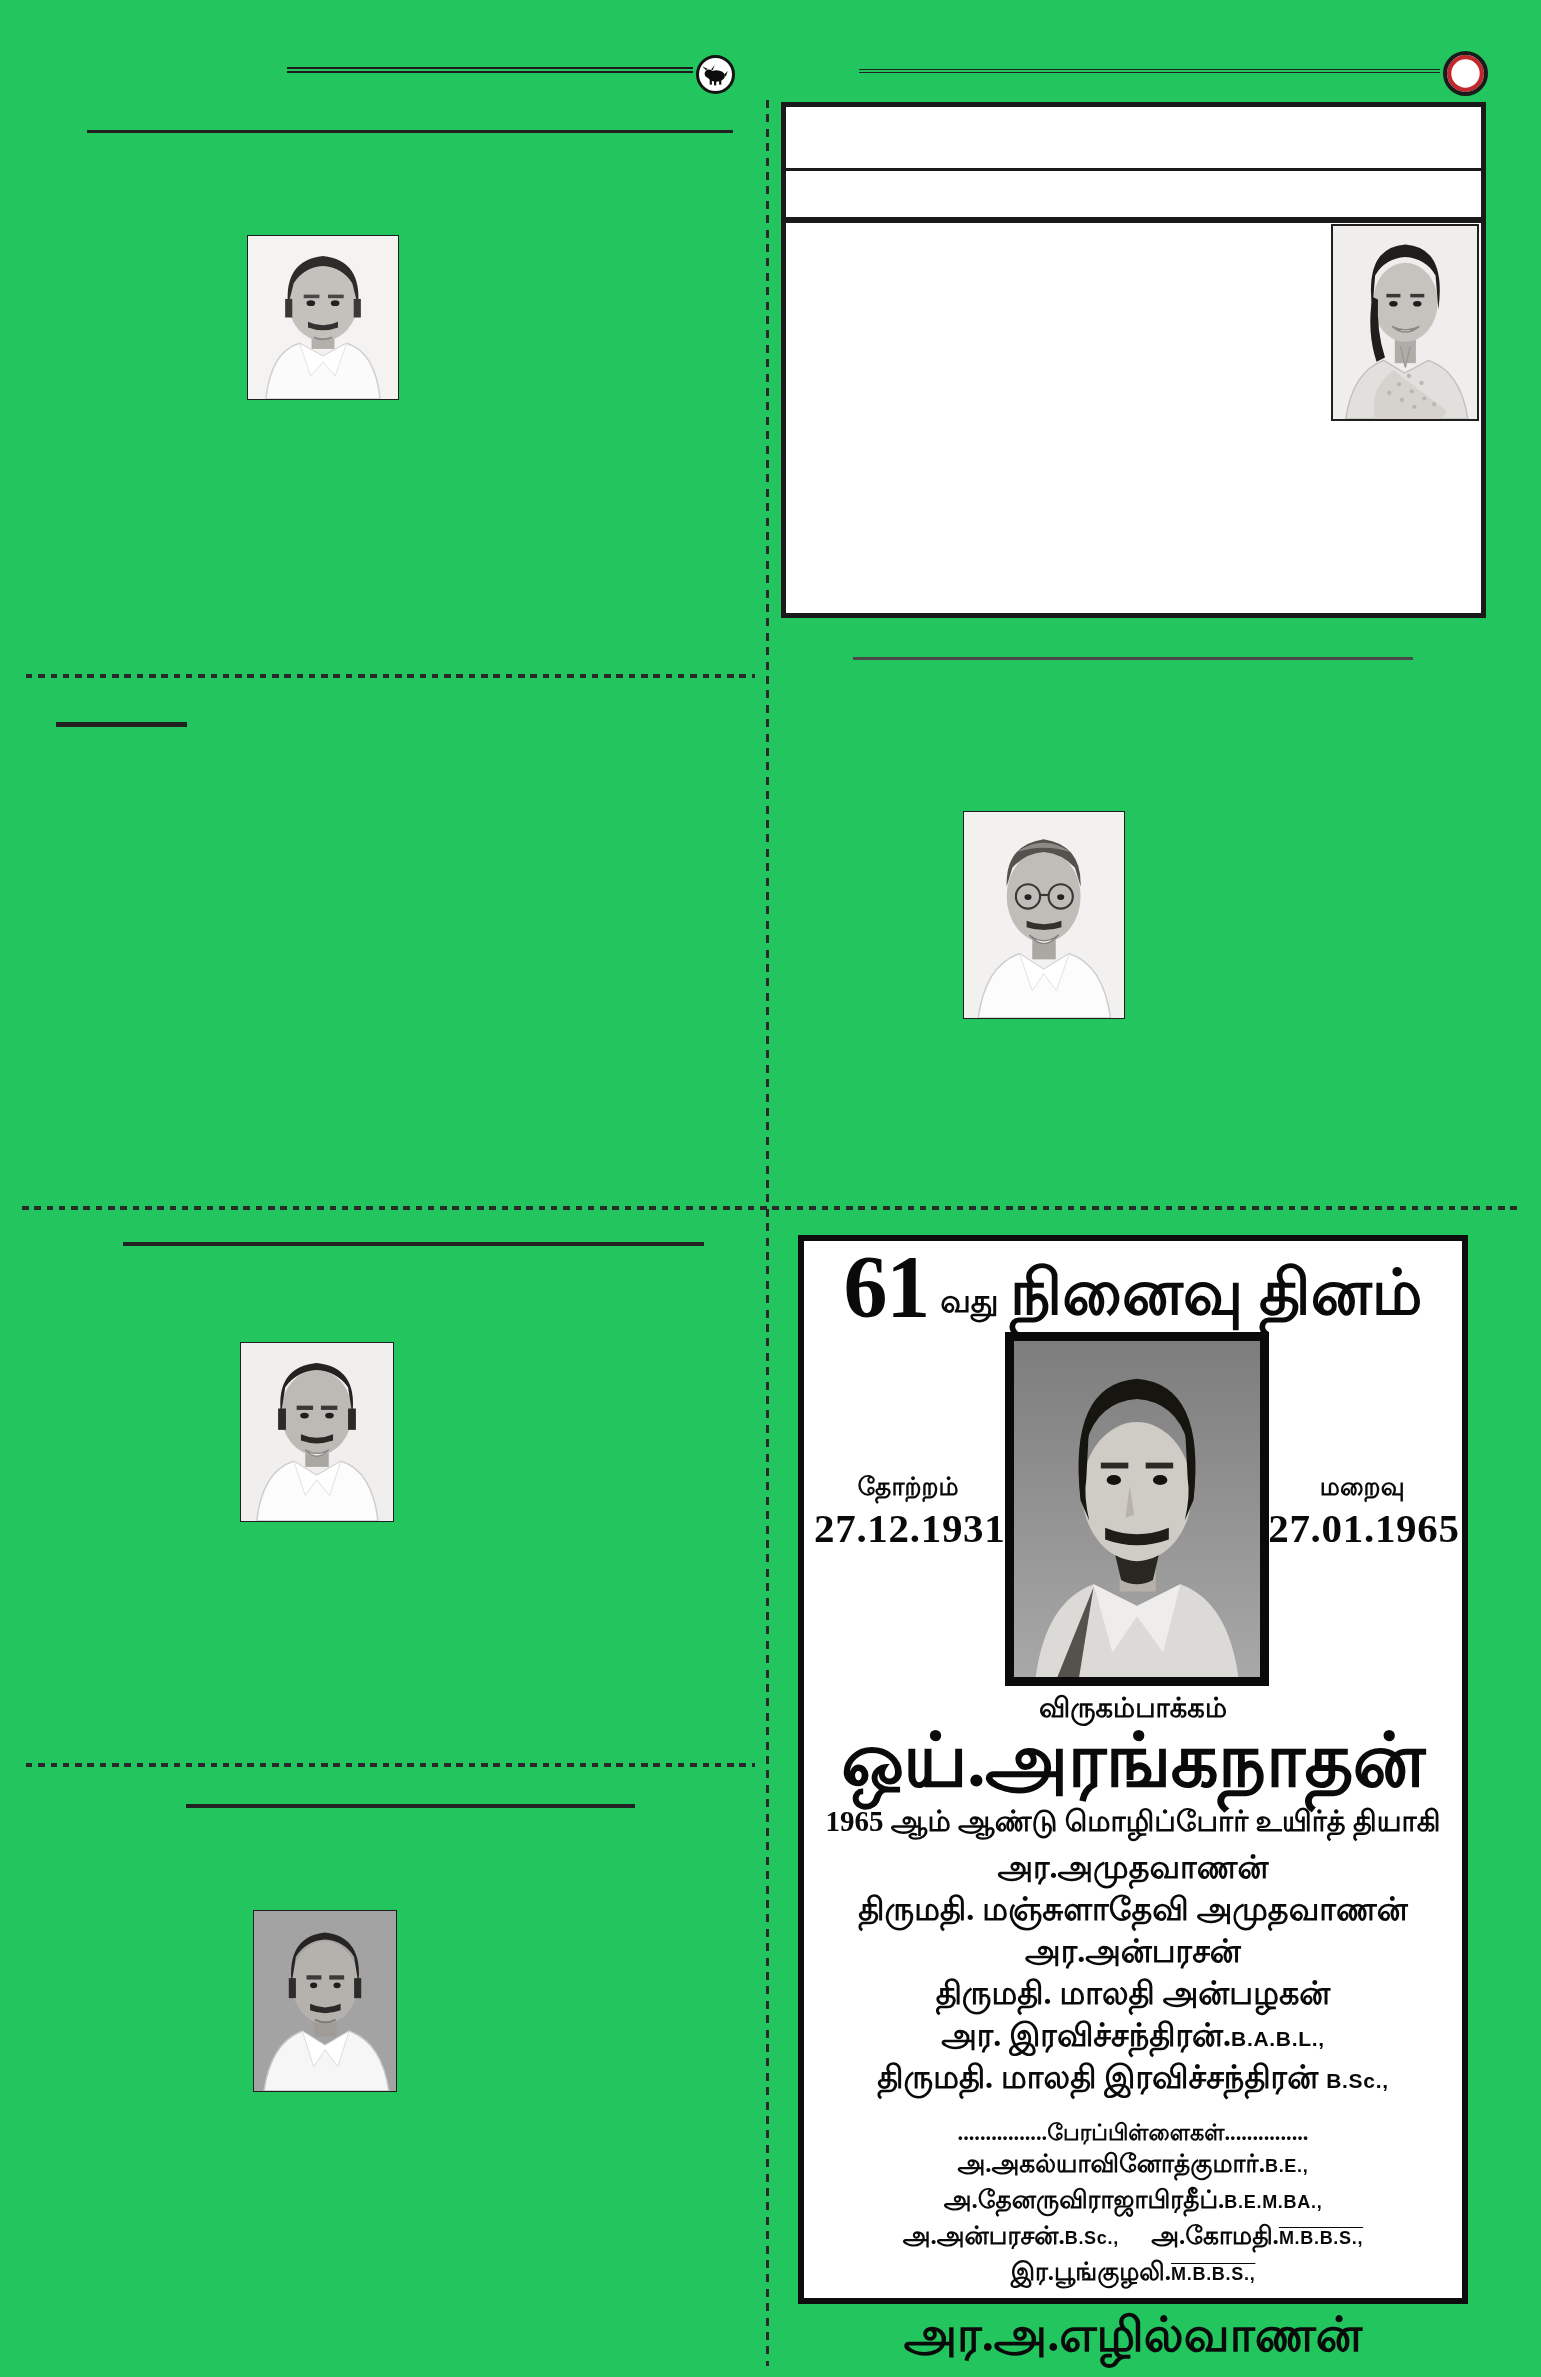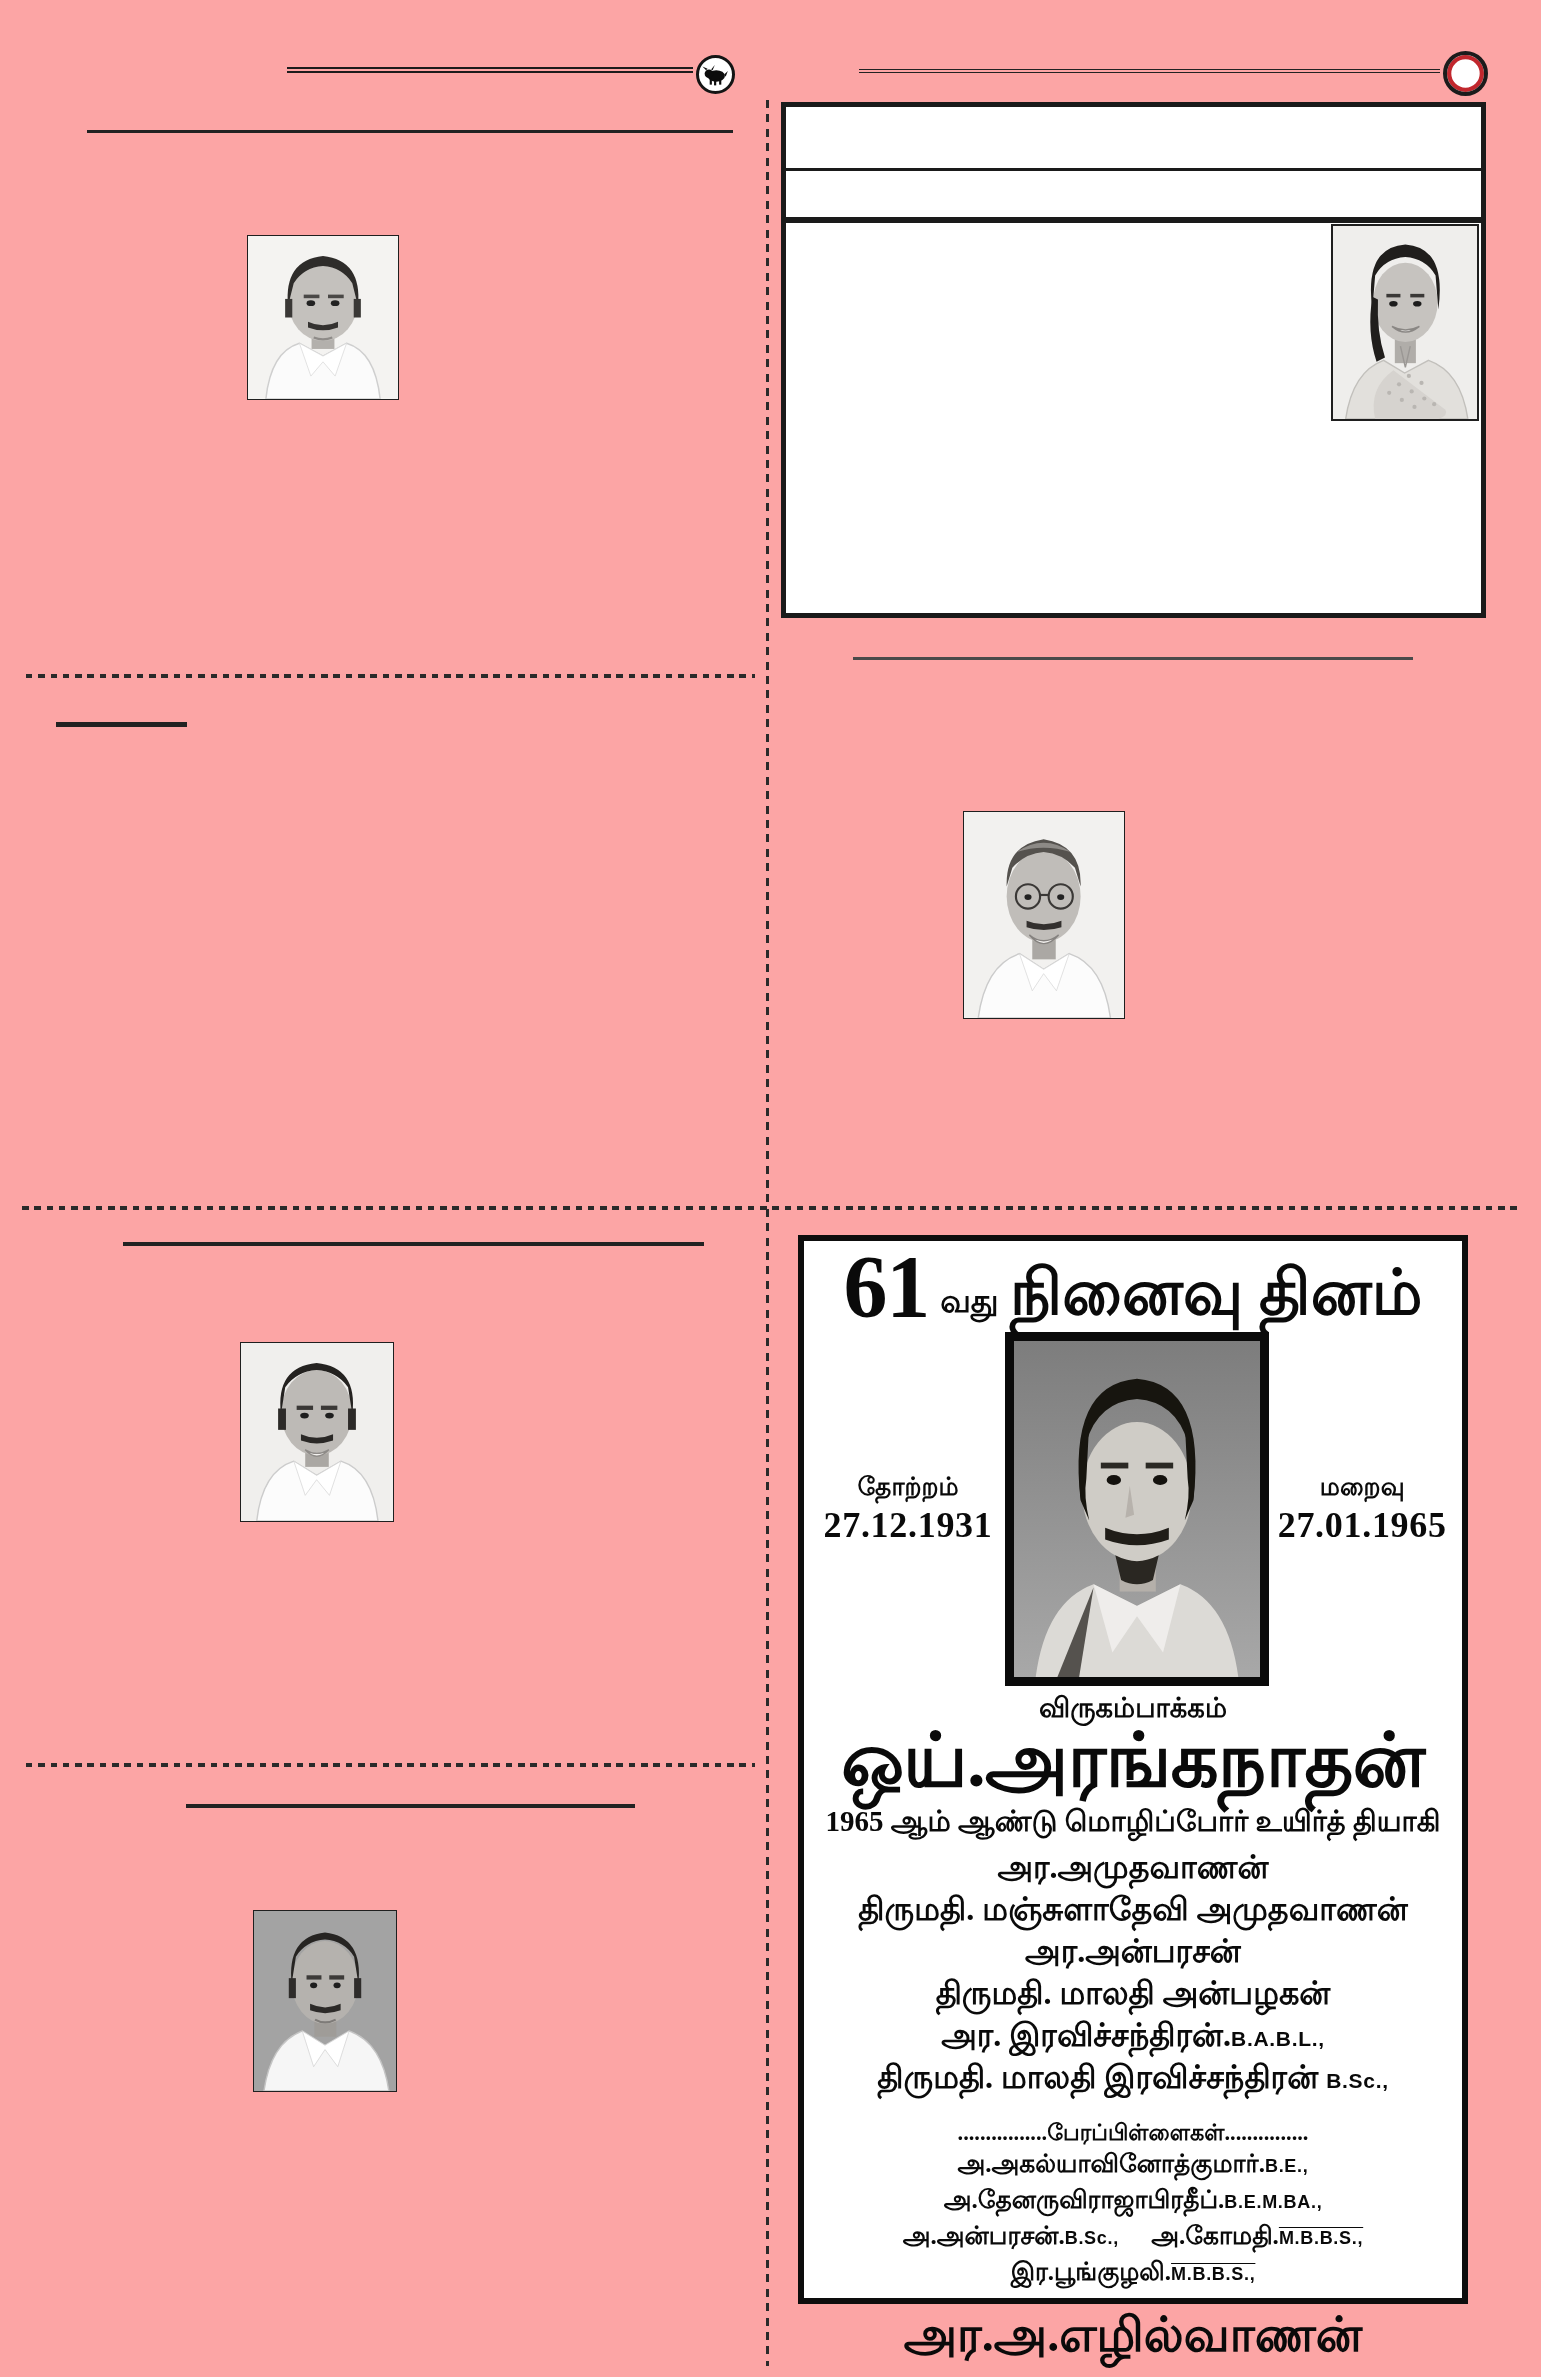--- a/index.html
+++ b/index.html
@@ -1,20 +1,20 @@
 <!DOCTYPE html>
 <html style="font-size:11.5px"><head>
 <meta charset="utf-8">
 <style>
   html,body{margin:0;padding:0;background:#ffffff;}
   .page{
     position:relative;
     width:1541px;
     height:2377px;
-    background:#fca5a5;
+    background:#22c55e;
     font-family:"Liberation Serif", serif;
     color:#111;
     overflow:hidden;
   }
   
   .abs{position:absolute;}
   .double-rule{height:2.2px;border-top:2.9px solid #1c1c1c;border-bottom:2.2px solid #1c1c1c;}
   .double-rule.thin{border-top:1.4px solid #222;border-bottom:1.4px solid #222;height:2.2px;}
   .solid-rule{background:#222;}
   .gray-rule{background:#4a4a4a;}
@@ -61,21 +61,21 @@
   .mem-title .num{font-size:88px;line-height:.82;letter-spacing:-1.4px;}
   .mem-title .suffix{font-size:32px;line-height:1;padding-bottom:5.8px;}
   .mem-title .words{font-size:63px;line-height:.92;}
   .mem-photo{
     position:absolute;left:201px;top:91px;width:264px;height:354px;
     box-sizing:border-box;border:9.4px solid #0a0a0a;background:#8e8e8e;overflow:hidden;
   }
   .mem-photo svg{display:block;width:100%;height:100%;}
   .date-block{position:absolute;top:232px;width:188px;font-weight:bold;color:#0a0a0a;text-align:center;}
   .date-block .lbl{font-size:25px;line-height:1.1;}
-  .date-block .val{font-size:36px;line-height:1.1;margin-top:5.8px;letter-spacing:0.7px;}
+  .date-block .val{font-size:41px;line-height:1.1;margin-top:5.8px;letter-spacing:0.7px;}
   .date-left{left:10px;}
   .date-right{right:5.8px;}
   .mem-stack{position:absolute;top:453px;left:0;right:0;color:#0a0a0a;}
   .loc{font-size:27.4px;font-weight:bold;line-height:1.05;}
   .mem-name{font-size:75px;font-weight:bold;line-height:1.02;letter-spacing:-0.7px;}
   .martyr{font-size:29px;font-weight:bold;line-height:1.2;margin-top:4.3px;}
   .memoryline{font-size:32px;font-weight:bold;font-style:italic;line-height:1.2;margin-top:10px;}
   .family{margin-top:10px;}
   .family .fline{font-size:32px;font-weight:bold;line-height:38px;}
   .degree{font-family:"Liberation Sans",sans-serif;font-size:21px;font-weight:bold;letter-spacing:0.7px;}

